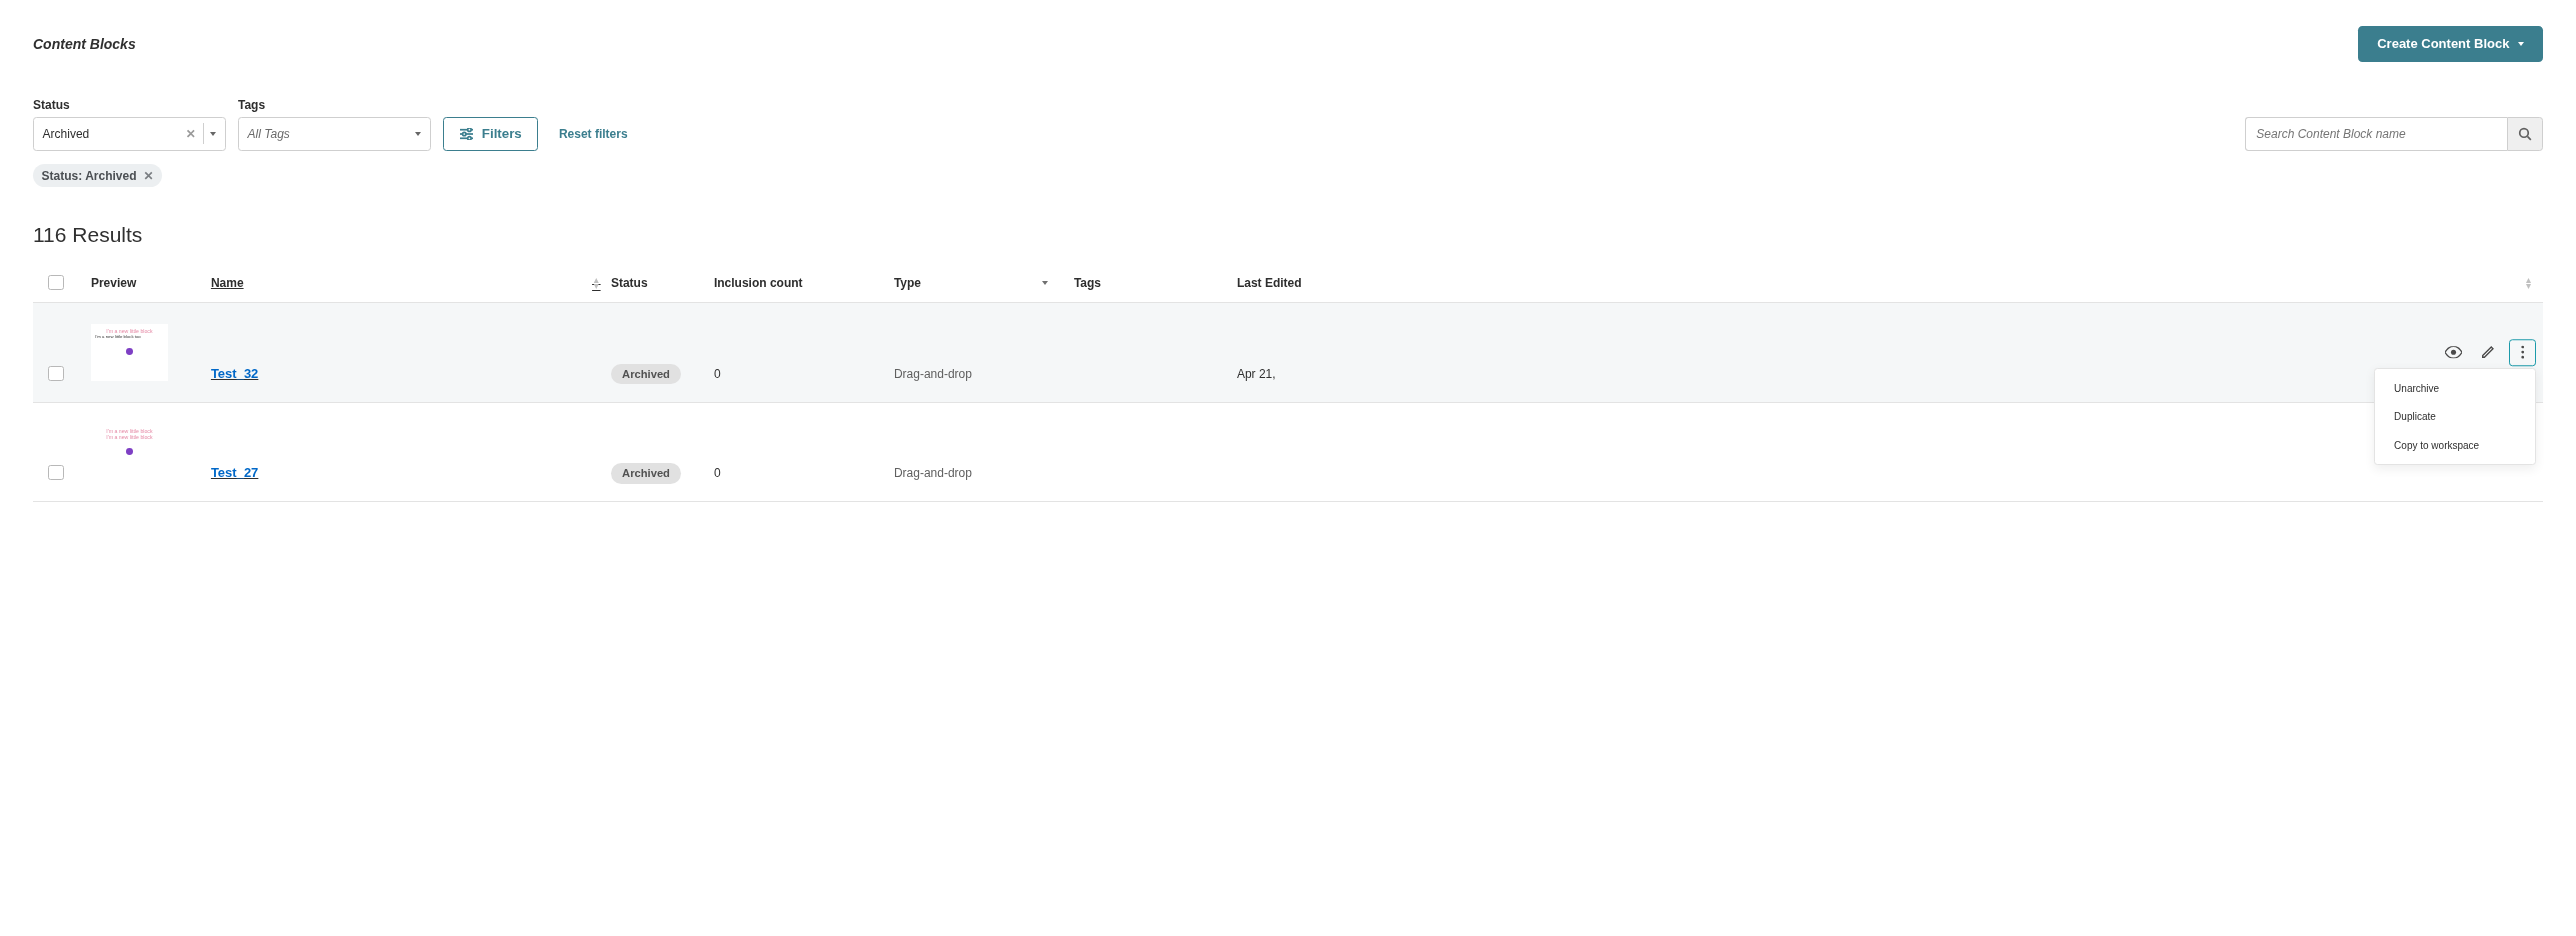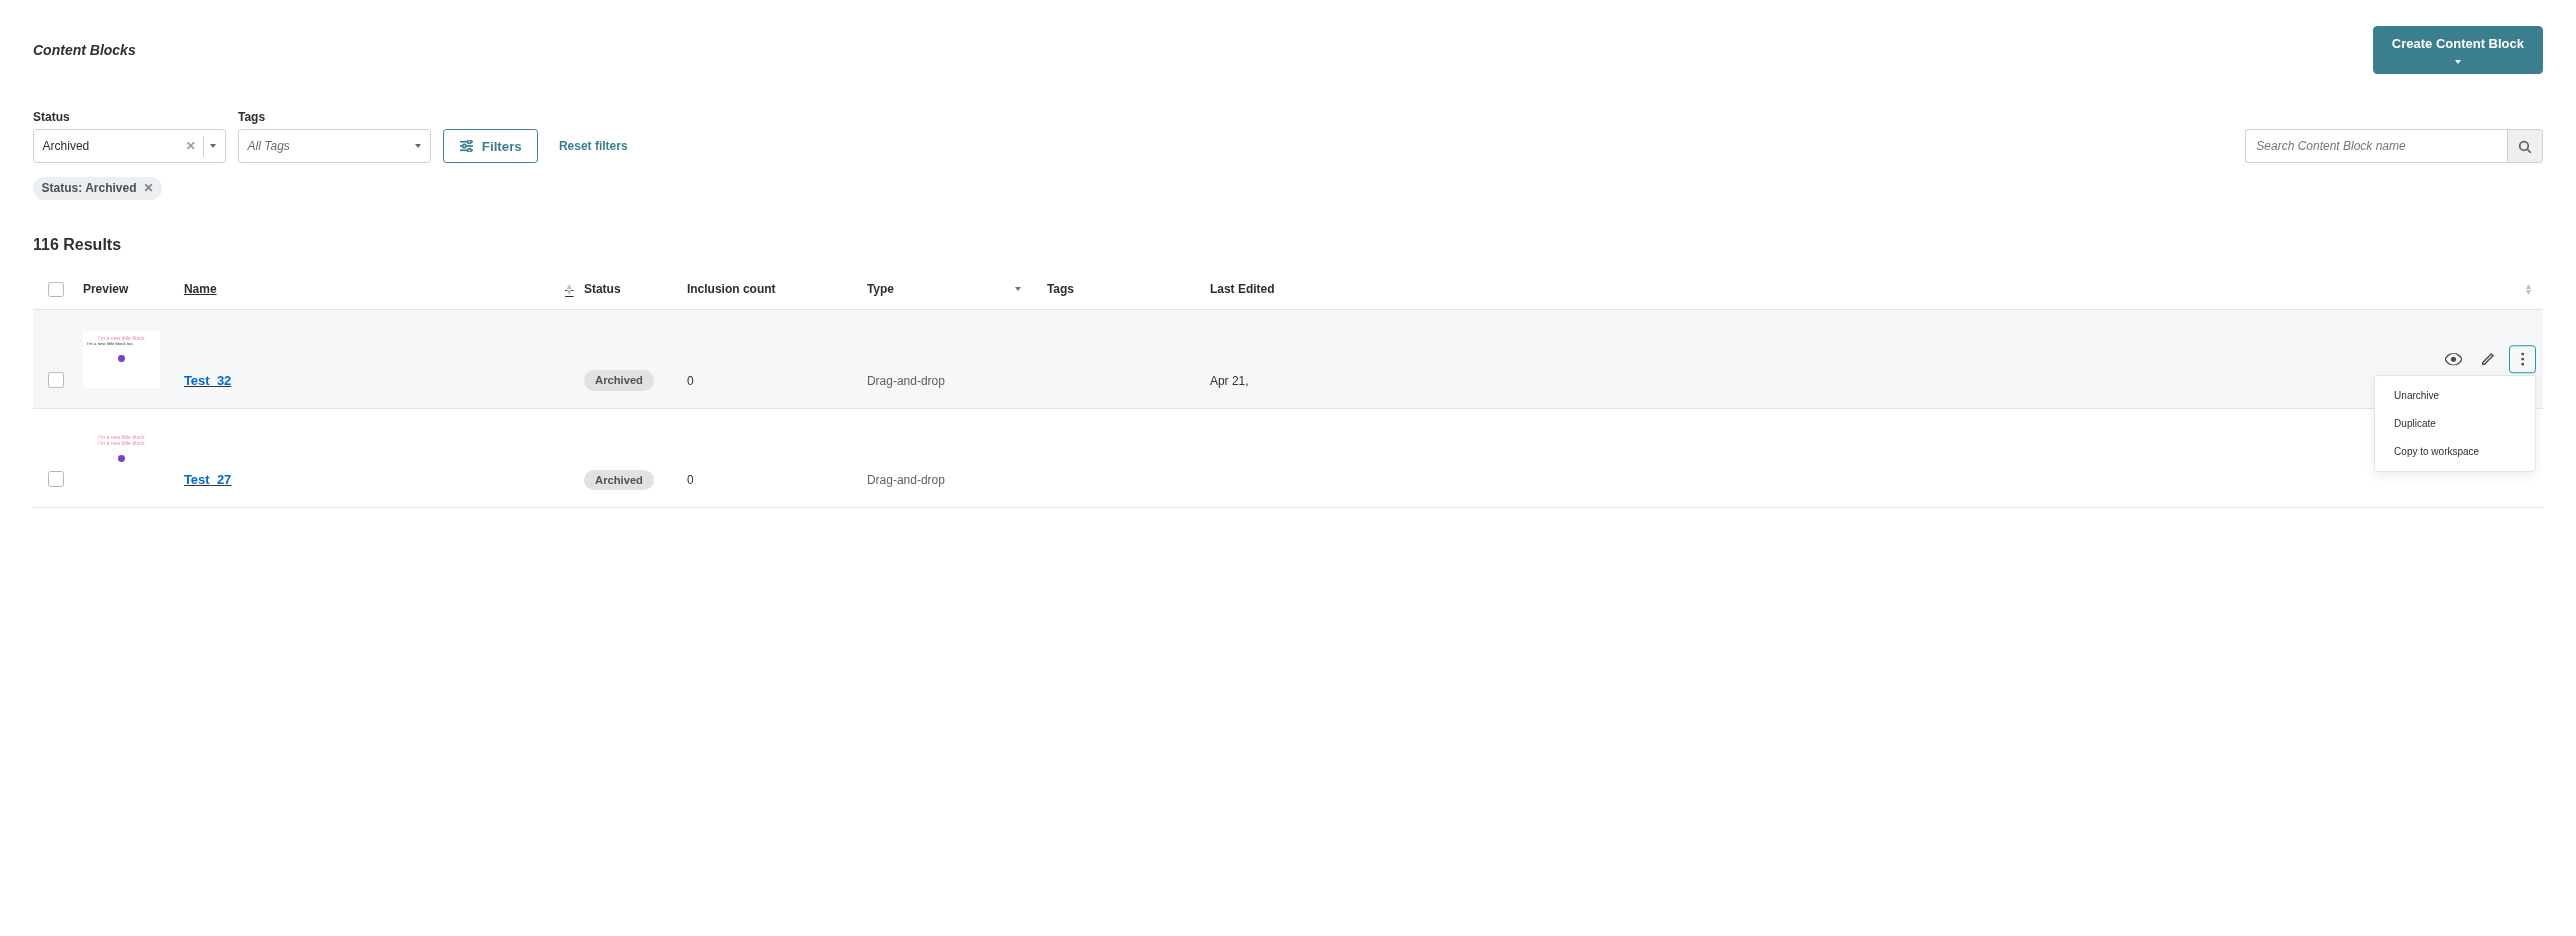--- a/index.html
+++ b/index.html
@@ -28,21 +28,20 @@
     color: #fff;
     border: none;
     border-radius: 4.3px;
     padding: 10.3px 19px;
     font-size: 13px;
     font-weight: 600;
     cursor: pointer;
     display: inline-flex;
     align-items: center;
     gap: 8.6px;
-    flex-direction: column;
   }
   .filter-row {
     display: flex;
     align-items: flex-end;
     gap: 12px;
     margin-bottom: 13.7px;
   }
   .filter-group { display: flex; flex-direction: column; gap: 5.2px; }
   .filter-label { font-size: 12px; font-weight: 600; color: #2e2e2e; }
   .select-box {
@@ -115,33 +114,33 @@
     background: #eceff1;
     border-radius: 12px;
     padding: 4.3px 8.6px;
     font-size: 12px;
     font-weight: 600;
     color: #4b4f53;
     gap: 6.9px;
     margin-bottom: 33px;
   }
   .chip .x { color: #7a7e82; cursor: pointer; font-weight: 700; }
-  .results-count { font-size: 16px; font-weight: 700; margin: 3.4px 0 15.5px 0; }
+  .results-count { font-size: 21px; font-weight: 400; margin: 3.4px 0 15.5px 0; }
   .table { width: 100%; }
   .thead {
     display: flex;
     align-items: center;
     padding: 12px 0 12px 6.9px;
     border-bottom: 0.9px solid #e3e3e3;
     font-size: 12px;
     font-weight: 600;
     color: #2e2e2e;
   }
   .col-check { width: 43px; display:flex; align-items:center; justify-content:flex-start; padding-left:8.6px;}
-  .col-preview { width: 101px; }
+  .col-preview { width: 120px; margin-left: 8px; }
   .col-name { width: 400px; display:flex; align-items:center; gap:5.2px;text-decoration:underline;}
   .col-status { width: 103px; }
   .col-incl { width: 180px; }
   .col-type { width: 180px; display:flex; align-items:center; gap:5.2px;}
   .col-tags { width: 163px; }
   .col-last { flex: 1; display:flex; align-items:center; gap:21px;}
   .sort-arrows { color: #c0c0c0; font-size: 8.6px; line-height: 6px; display:flex; flex-direction:column; margin-left:auto; padding-right:10.3px;}
   .row {
     display: flex;
     align-items: flex-end;

